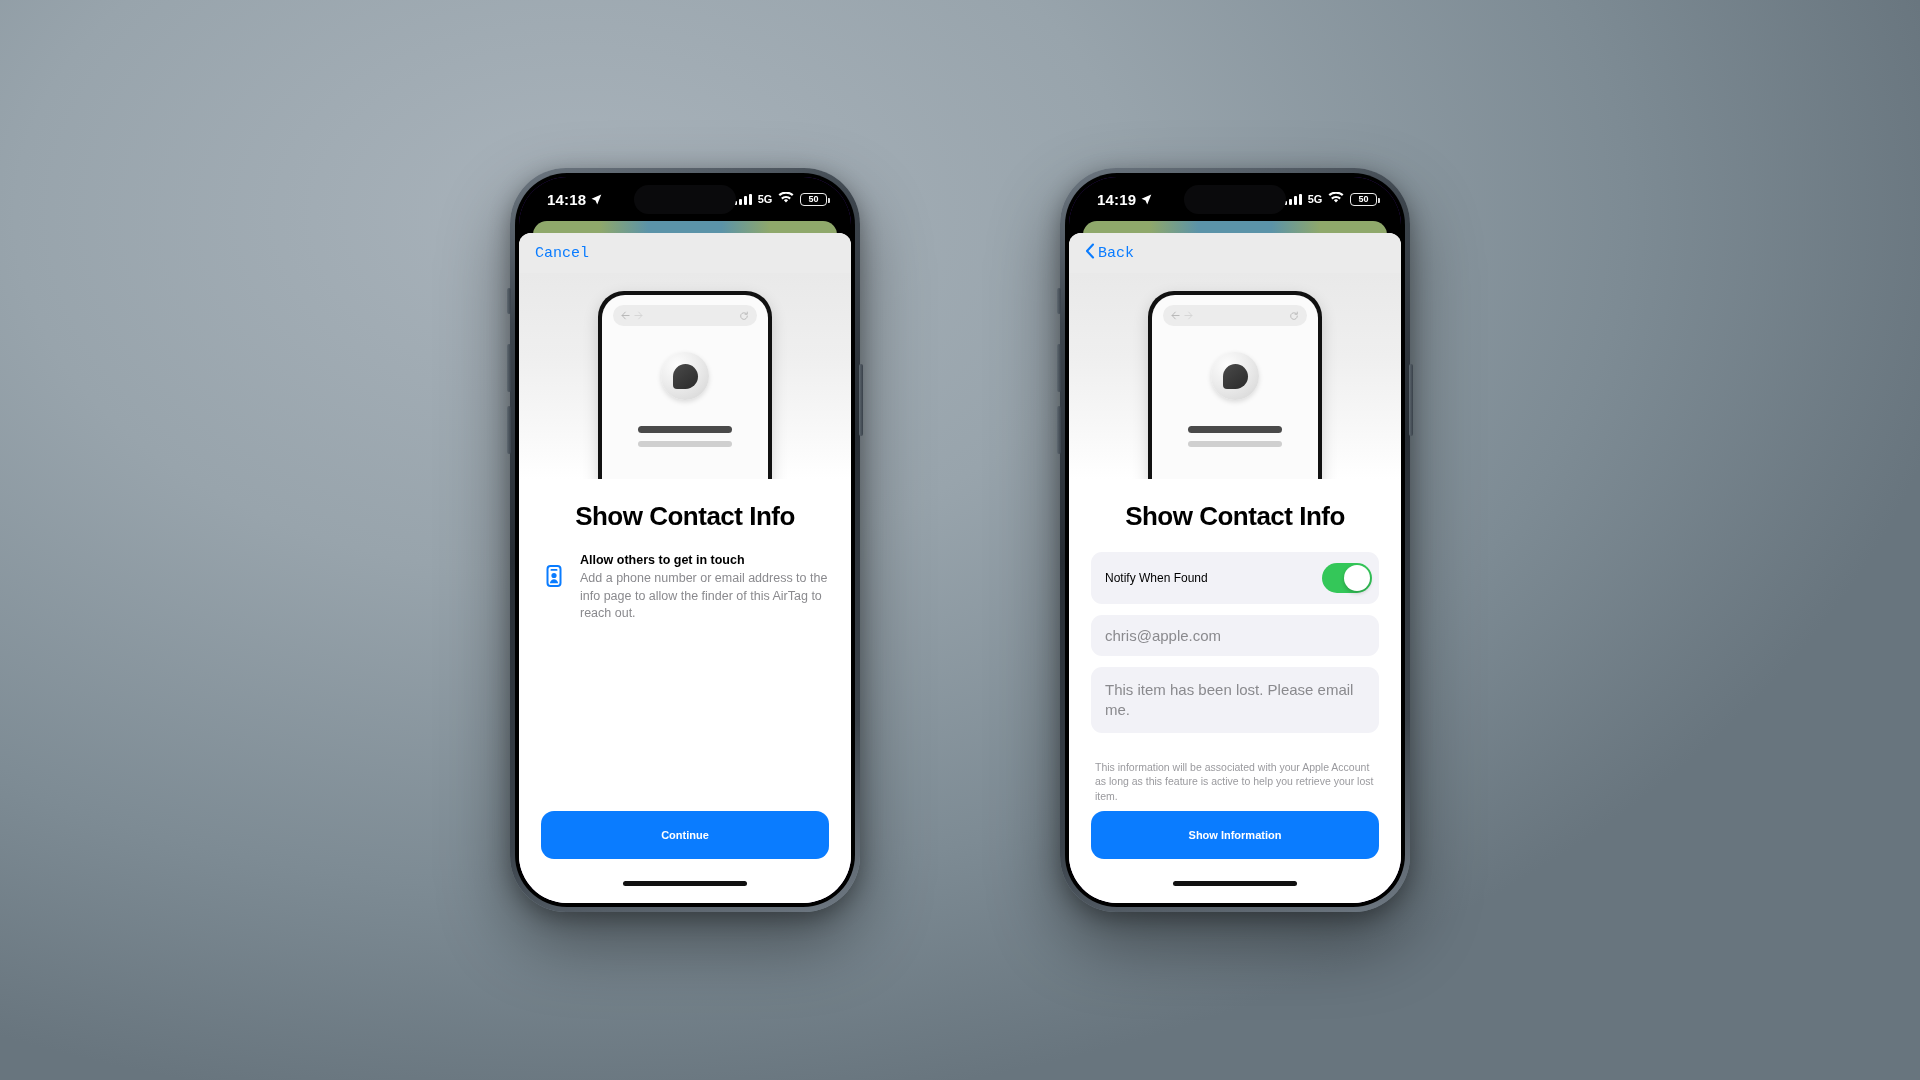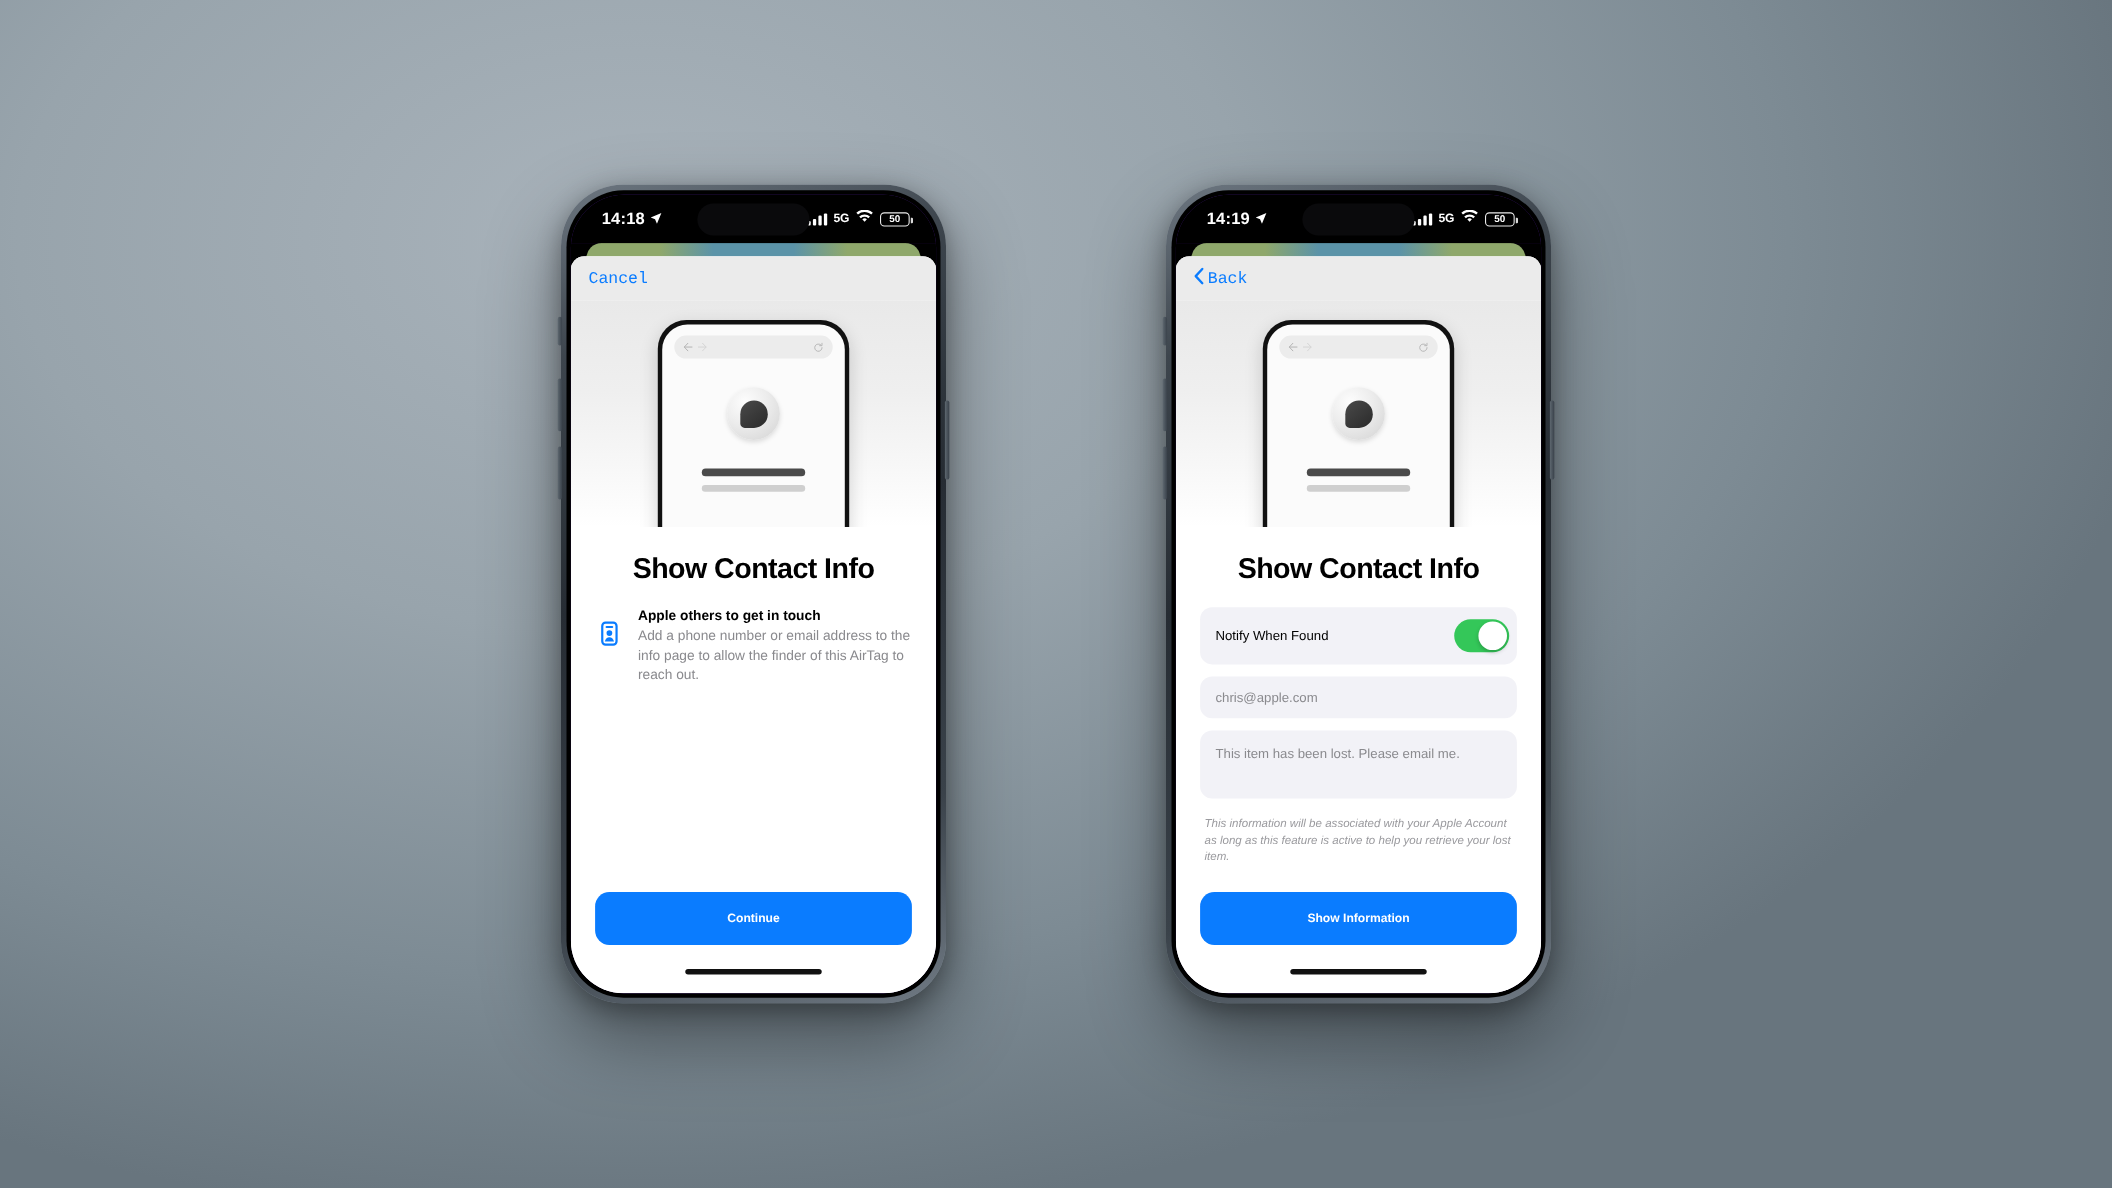--- a/index.html
+++ b/index.html
@@ -175,27 +175,27 @@
     position:relative; cursor:pointer; flex:0 0 50px;
   }
   .switch::after {
     content:""; position:absolute; top:2px; right:2px;
     width:26px; height:26px; border-radius:50%; background:#fff;
     box-shadow:0 2px 4px rgba(0,0,0,0.22);
   }
   .field {
     background:#f2f2f7; border-radius:11px;
     padding:12px 14px; margin-bottom:11px;
-    font-size:12px; color:#8a8a8e;
+    font-size:15px; color:#8a8a8e;
     border:none; width:100%; font-family:inherit;
   }
   .field.textarea { min-height:62px; line-height:1.35; padding-top:13px; }
   .disclaimer {
     font-size:10.5px; color:#9a9a9e; line-height:1.42;
-    padding:0 4px; margin-top:5px;font-style:italic;
+    padding:0 4px; margin-top:16px;
   }
 
   .spacer { flex:1; }
   .cta {
     background:#0a7cff; color:#fff;
     border:none; border-radius:13px;
     height:48px; width:100%;
     font-size:11px; font-weight:600;
     font-family:inherit; cursor:pointer;
     margin-bottom:18px;
@@ -289,21 +289,21 @@
               <div class="feature">
                 <span class="ficon">
                   <svg width="26" height="26" viewBox="0 0 26 26">
                     <rect x="6.5" y="3" width="13" height="20" rx="3" stroke="#0a7cff" stroke-width="2" fill="none"></rect>
                     <rect x="9.5" y="6" width="7" height="1.8" rx="0.9" fill="#0a7cff"></rect>
                     <circle cx="13" cy="12.5" r="2.6" fill="#0a7cff"></circle>
                     <path d="M8.8 20.2c0.6-2.6 2.3-3.9 4.2-3.9s3.6 1.3 4.2 3.9z" fill="#0a7cff"></path>
                   </svg>
                 </span>
                 <div class="ftxt">
-                  <div class="fhead">Apple others to get in touch</div>
+                  <div class="fhead">Allow others to get in touch</div>
                   <div class="fdesc">Add a phone number or email address to the info page to allow the finder of this AirTag to reach out.</div>
                 </div>
               </div>
 
               <div class="spacer"></div>
               <button class="cta">Continue</button>
             </div>
 
             <div class="home-ind">
                 <i></i>

